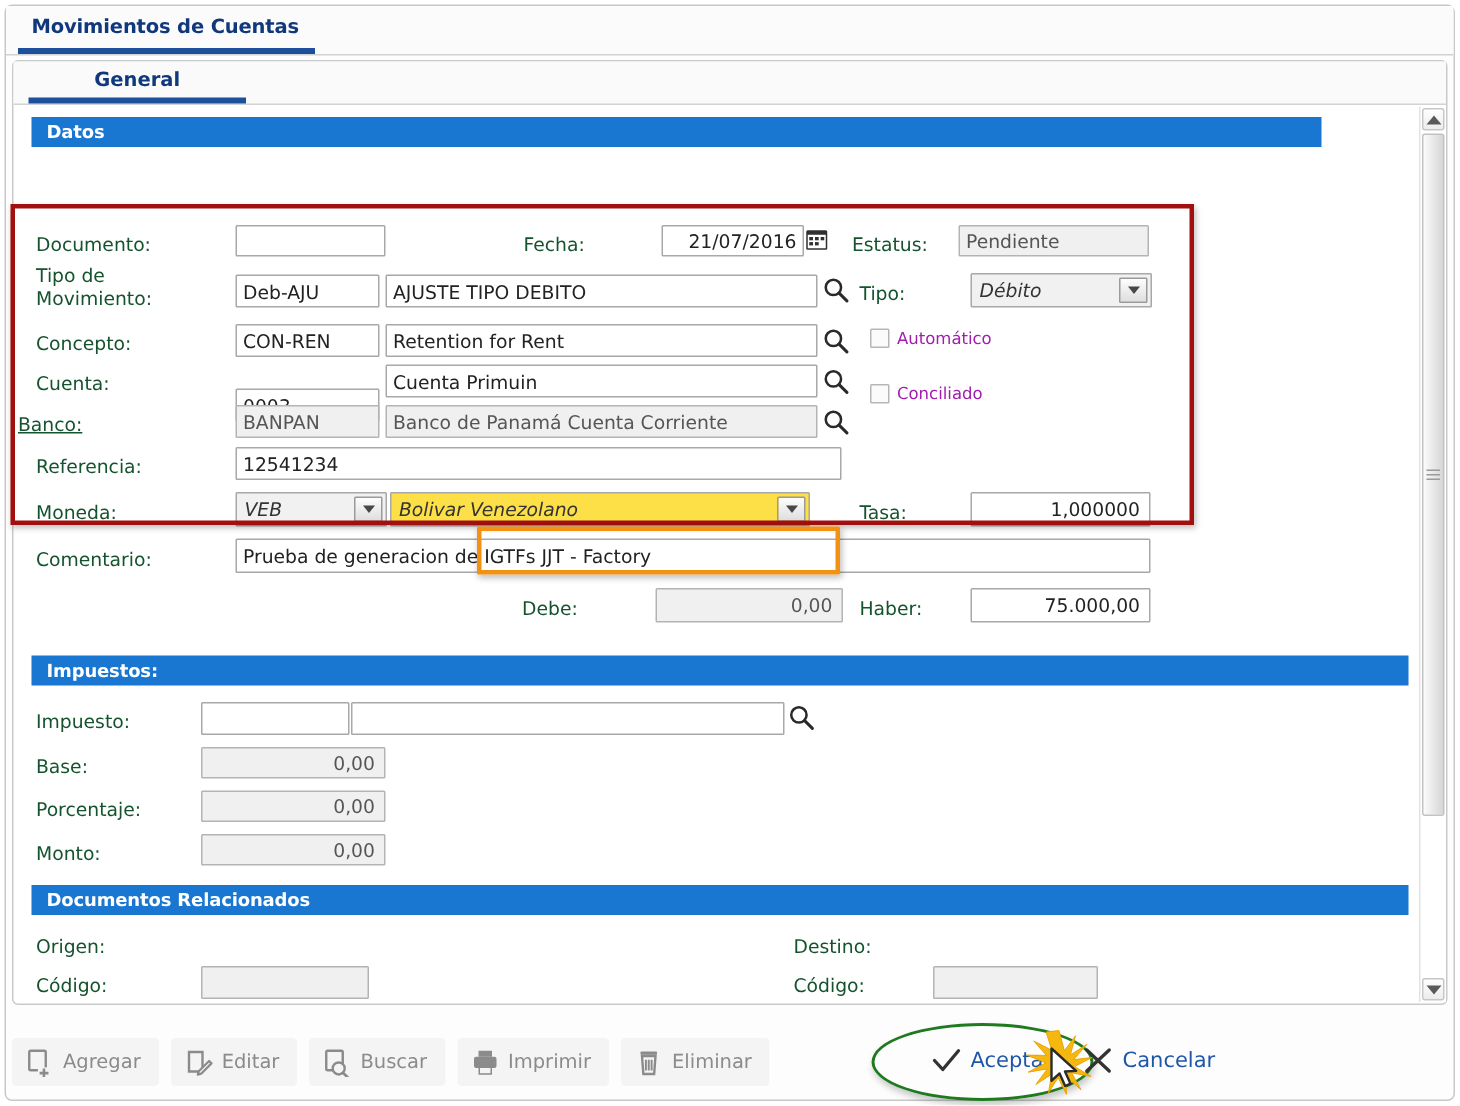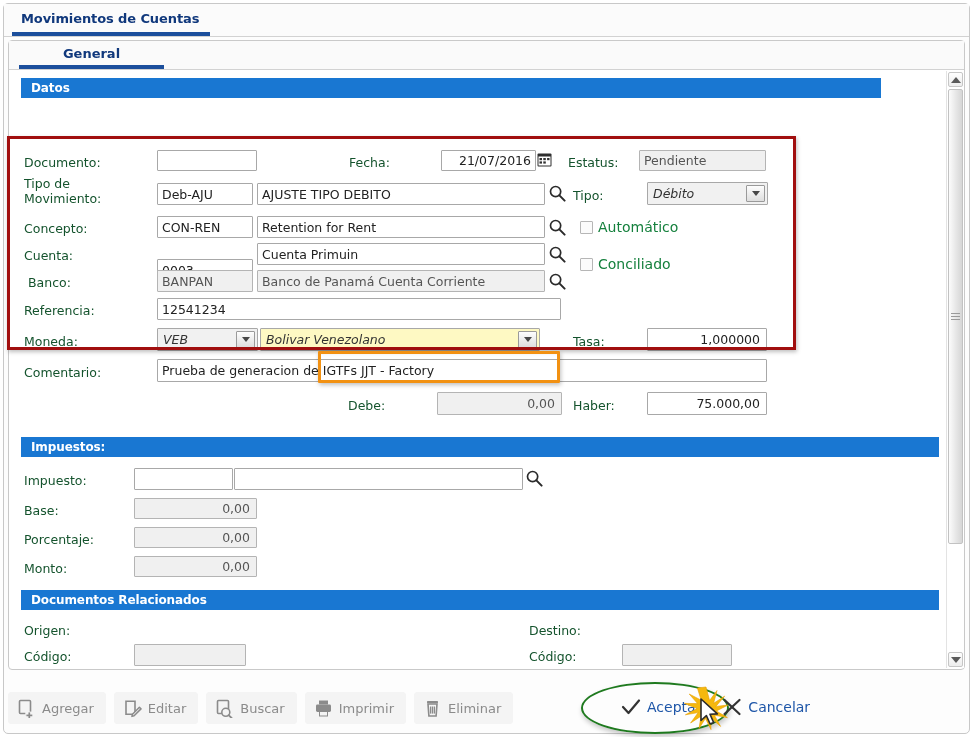--- a/index.html
+++ b/index.html
@@ -173,21 +173,21 @@
 
   
   .cbrow { position: absolute; display: flex; align-items: center; }
   .cbox {
     width: 13px; height: 13px;
     border: 1px solid #b6b6b6;
     background: #fbfbfb;
     border-radius: 1px;
     margin-right: 5px;
   }
-  .cblabel { color: #15803d; font-size: 14px; white-space: nowrap; }
+  .cblabel { color: #a21caf; font-size: 11px; white-space: nowrap; }
 
   
   .calicon { position: absolute; width: 15px; height: 15px; }
 
   
   .anno-red {
     position: absolute;
     border: 3px solid #a10f0f;
     box-shadow: 1px 2px 4px rgba(0,0,0,0.25);
     pointer-events: none;
@@ -372,41 +372,41 @@
           <svg width="17" height="17" viewBox="0 0 17 17">
             <circle cx="6.6" cy="6.6" r="5.1" fill="none" stroke="#2a2a2a" stroke-width="1.7"></circle>
             <line x1="10.4" y1="10.4" x2="15.6" y2="15.6" stroke="#2a2a2a" stroke-width="2" stroke-linecap="round"></line>
           </svg>
         </div>
         <div class="cbrow" style="left:570px; top:185px;">
           <span class="cbox"></span>
           <span class="cblabel">Conciliado</span>
         </div>
 
-        <div class="lbl" style="left:18px; top:204px;">Banco:</div>
+        <div class="lbl" style="left:2px; top:204px;text-decoration:underline;">Banco:</div>
         <input class="inp ro" style="left: 147px; top: 199px; width: 96px; height: 22px;" readonly="" value="BANPAN">
         <input class="inp ro" style="left: 247px; top: 199px; width: 288px; height: 22px;" readonly="" value="Banco de Panamá Cuenta Corriente">
         <div class="mag" style="left:539px; top:202px;">
           <svg width="17" height="17" viewBox="0 0 17 17">
             <circle cx="6.6" cy="6.6" r="5.1" fill="none" stroke="#2a2a2a" stroke-width="1.7"></circle>
             <line x1="10.4" y1="10.4" x2="15.6" y2="15.6" stroke="#2a2a2a" stroke-width="2" stroke-linecap="round"></line>
           </svg>
         </div>
 
         <div class="lbl" style="left:14px; top:232px;">Referencia:</div>
         <input class="inp" style="left: 147px; top: 227px; width: 404px; height: 22px;" value="12541234">
 
         <div class="lbl" style="left:14px; top:263px;">Moneda:</div>
         <div class="combo" style="left:147px; top:257px; width:101px; height:23px;">
           <span class="cval">VEB</span>
           <span class="carrow">
               <i></i>
             </span>
         </div>
-        <div class="combo" style="left:250px; top:257px; width:280px; height:23px; background:#fef9c3;">
+        <div class="combo" style="left:250px; top:257px; width:280px; height:23px; background:#fde047;">
           <span class="cval">Bolivar Venezolano</span>
           <span class="carrow">
               <i></i>
             </span>
         </div>
         <div class="lbl" style="left:563px; top:263px;">Tasa:</div>
         <input class="inp num" style="left: 637px; top: 257px; width: 120px; height: 23px;" value="1,000000">
 
         <div class="lbl" style="left:14px; top:294px;">Comentario:</div>
         <input class="inp" style="left: 147px; top: 288px; width: 610px; height: 23px;" value="Prueba de generacion de IGTFs JJT - Factory">

